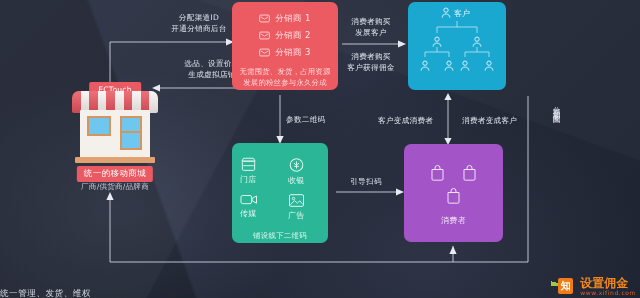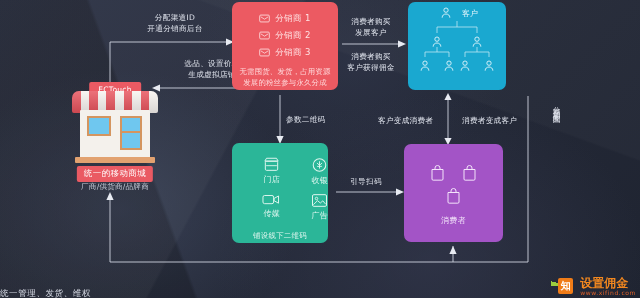--- a/index.html
+++ b/index.html
@@ -40,21 +40,21 @@
   
   #card-customer{left:408px;top:2px;width:98px;height:88px;}
   .tree{position:relative;width:98px;height:68px;}
   .tree .node{position:absolute;color:#dff4fb;}
   .tree svg line{stroke:#bfe7f4;stroke-width:.8;}
   .blue-note{color:#e3f5fb;font-size:7.2px;text-align:center;letter-spacing:.2px;}
 
   
   #card-offline{left:232px;top:143px;width:96px;height:100px;padding-top:14px;box-sizing:border-box;}
   .grid2{display:grid;grid-template-columns:1fr 1fr;row-gap:7px;}
-  .gcell{display:flex;flex-direction:column;align-items:flex-end;gap:2px;color:#ddf6ef;}
+  .gcell{display:flex;flex-direction:column;align-items:flex-start;gap:2px;color:#ddf6ef;padding-left:8px;}
   .gcell .gl{font-size:8px;letter-spacing:.3px;}
   .green-note{color:#dff6ef;font-size:7.4px;text-align:center;margin-top:10px;letter-spacing:.3px;}
 
   
   #card-consumer{left:404px;top:144px;width:99px;height:98px;}
   .bags{padding-top:20px;}
   .bagrow{display:flex;justify-content:center;gap:17px;}
   .purple-note{color:#f3e3fa;font-size:8px;text-align:center;margin-top:11px;letter-spacing:.4px;}
 
   
@@ -123,21 +123,21 @@
 
     <line x1="528" y1="96" x2="528" y2="262"></line>
 
     <path d="M528,262 L110,262 L110,200"></path>
     <polygon points="106.4,200 110,192 113.6,200"></polygon>
 
     <line x1="453" y1="246" x2="453" y2="262"></line>
     <polygon points="449.4,254 453,246 456.6,254"></polygon>
   </svg>
 
-  <div class="flow" style="left:120px;top:12px;width:110px;">
+  <div class="flow" style="left:144px;top:12px;width:110px;">
     <div>分配渠道ID</div>
     <div>开通分销商后台</div>
   </div>
 
   <div class="flow" style="left:157px;top:58px;width:110px;">
     <div>选品、设置价格</div>
     <div>生成虚拟店铺</div>
   </div>
 
   <div class="flow" style="left:334px;top:16px;width:74px;">
@@ -207,21 +207,21 @@
         <line x1="69" y1="25" x2="69" y2="31"></line>
         <line x1="29" y1="45" x2="29" y2="50"></line>
         <line x1="17" y1="50" x2="41" y2="50"></line>
         <line x1="17" y1="50" x2="17" y2="55"></line>
         <line x1="41" y1="50" x2="41" y2="55"></line>
         <line x1="69" y1="45" x2="69" y2="50"></line>
         <line x1="57" y1="50" x2="81" y2="50"></line>
         <line x1="57" y1="50" x2="57" y2="55"></line>
         <line x1="81" y1="50" x2="81" y2="55"></line>
       </svg>
-      <div class="node" style="left:33px;top:5px;display:flex;align-items:center;gap:11px;">
+      <div class="node" style="left:33px;top:5px;display:flex;align-items:center;gap:3px;">
         <svg width="10" height="12" viewBox="0 0 12 14">
           <circle cx="6" cy="3.6" r="2.6" fill="none" stroke="#dff4fb" stroke-width="1.1"></circle>
           <path d="M1.4 12.6c0-2.8 2-4.4 4.6-4.4s4.6 1.6 4.6 4.4" fill="none" stroke="#dff4fb" stroke-width="1.1"></path>
         </svg>
         <span style="font-size:8px;">客户</span>
       </div>
       <div class="node" style="left:24px;top:31px;">
         <svg width="10" height="12" viewBox="0 0 12 14">
           <circle cx="6" cy="3.6" r="2.6" fill="none" stroke="#dff4fb" stroke-width="1.1"></circle>
           <path d="M1.4 12.6c0-2.8 2-4.4 4.6-4.4s4.6 1.6 4.6 4.4" fill="none" stroke="#dff4fb" stroke-width="1.1"></path>

